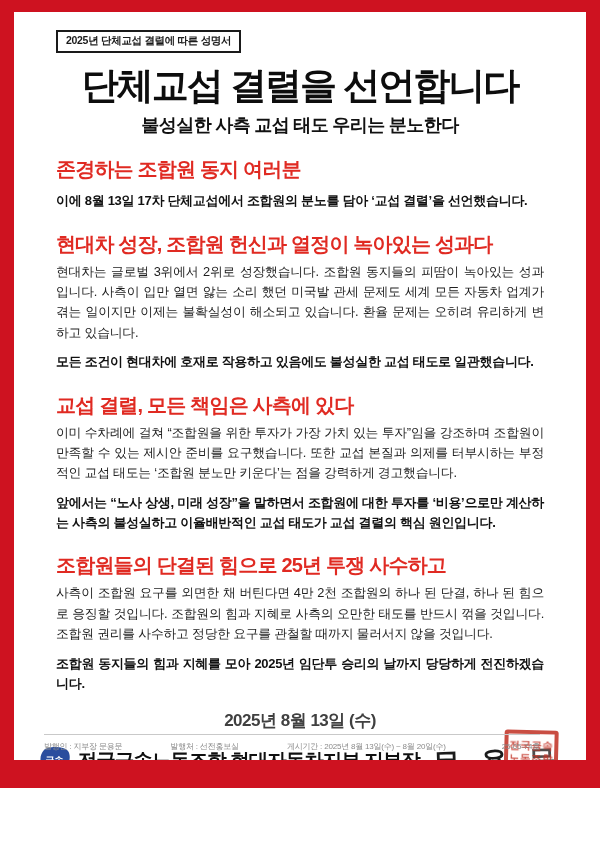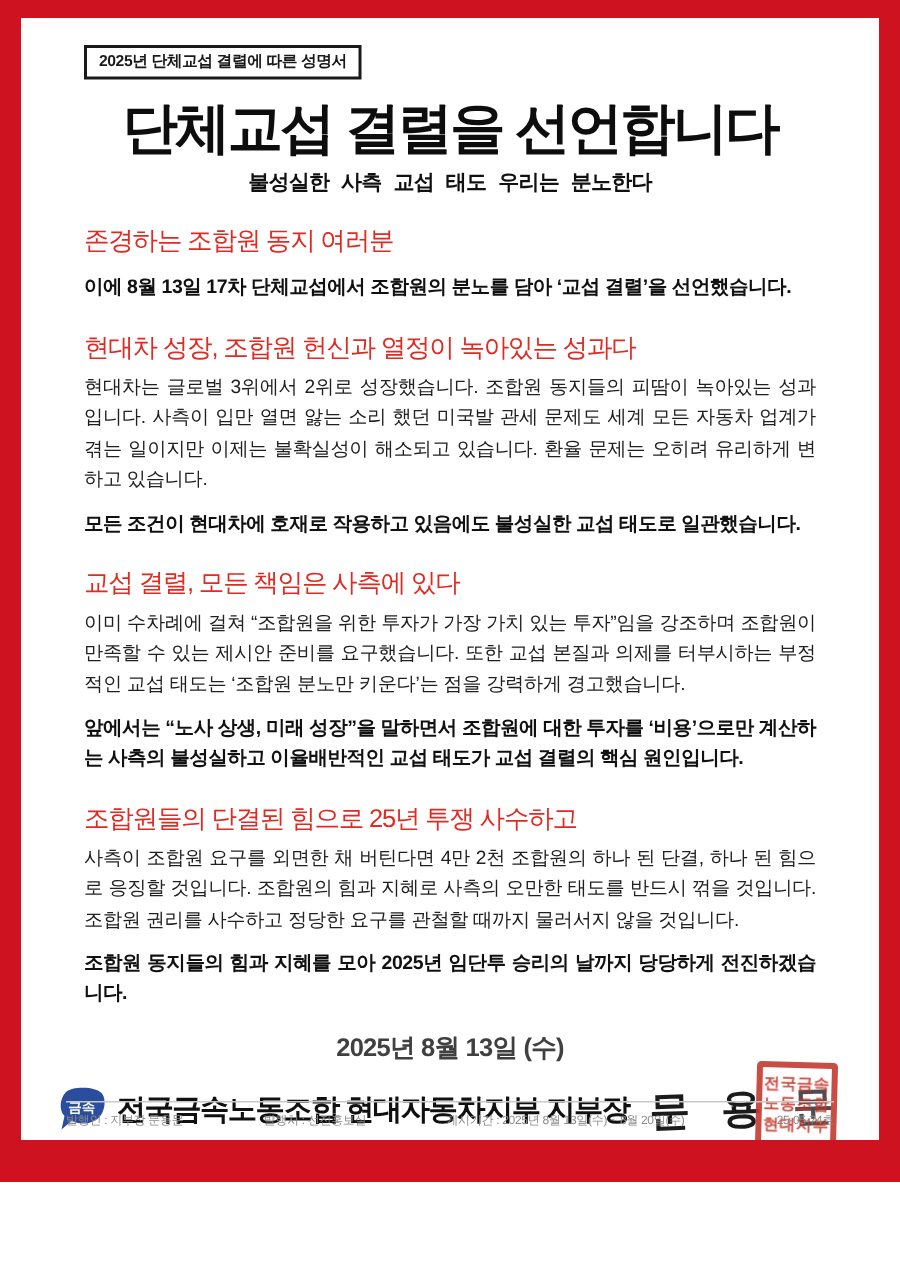--- a/index.html
+++ b/index.html
@@ -36,30 +36,30 @@
     text-align:center;
     font-size:37px;
     font-weight:900;
     letter-spacing:-2px;
     color:#0d0d0d;
     line-height:1.2;
   }
   .subtitle{
     margin-top:5px;
     text-align:center;
-    font-family:Liberation Mono, monospace;
-    font-size:14px;
+    font-family:Liberation Serif, serif;
+    font-size:18px;
     font-weight:700;
     color:#111;
     letter-spacing:-0.5px;
   }
   .section{margin-top:19px;}
   .section-heading{
-    font-size:17px;
-    font-weight:400;
+    font-size:20px;
+    font-weight:700;
     color:#E02A22;
     letter-spacing:-0.8px;
     line-height:1.3;
   }
   .section-body{
     margin-top:5px;
     font-size:12.8px;
     line-height:1.6;
     color:#202020;
     text-align:justify;
@@ -131,21 +131,21 @@
     text-align:center;
     font-size:10.5px;
     line-height:1.25;
     font-weight:700;
     color:#C43A2E;
     letter-spacing:0.5px;
     filter:blur(0.2px);
   }
   .footer{
     position:absolute;
-    left:30px;right:30px;bottom:8px;
+    left:30px;right:46px;bottom:8px;
     border-top:1px solid #c9c9c9;
     padding-top:6px;
     display:flex;
     justify-content:space-between;
     align-items:center;
     font-size:8px;
     color:#8a8a8a;
     letter-spacing:-0.2px;
   }
   .footer .f-item{white-space:nowrap;}

